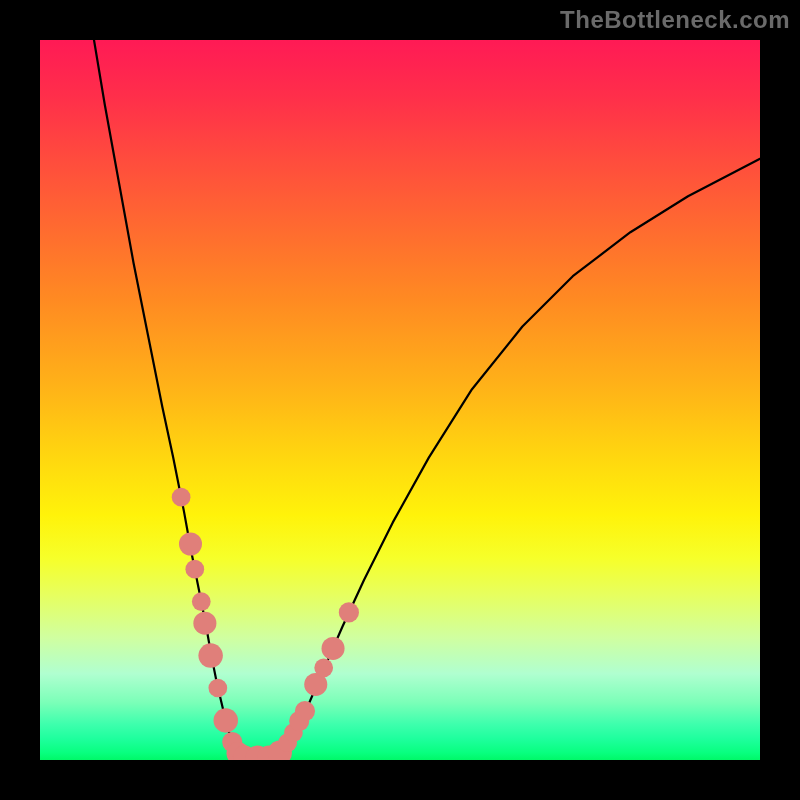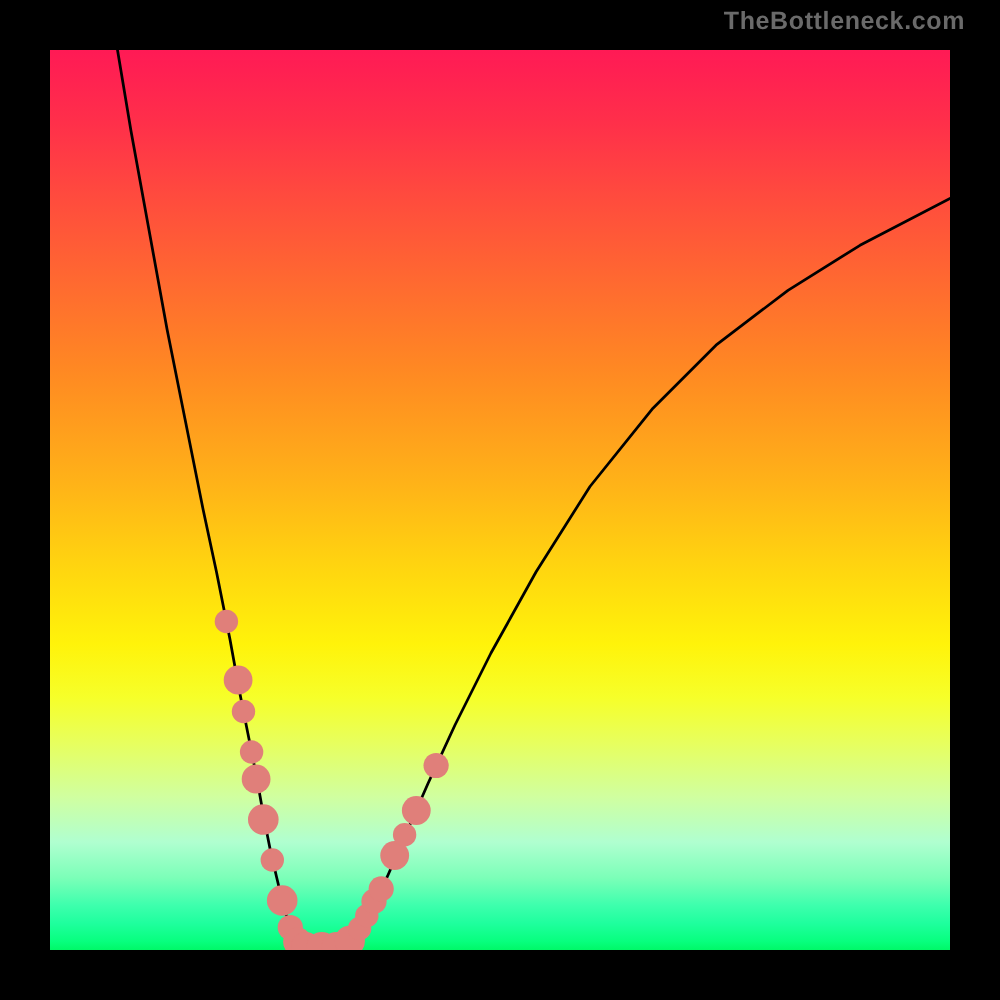--- a/index.html
+++ b/index.html
@@ -12,23 +12,23 @@
     overflow: hidden;
   }
   .stage {
     position: relative;
     width: 800px;
     height: 800px;
   }
   .watermark {
     position: absolute;
     top: 6px;
-    right: 28px;
+    right: 10px;
     color: #6a6a6a;
-    font-size: 20px;
+    font-size: 24px;
     font-weight: 600;
     letter-spacing: 0.5px;
     z-index: 4;
   }
   .plot-outer {
     position: absolute;
     left: 40px;
     top: 40px;
     width: 720px;
     height: 720px;

